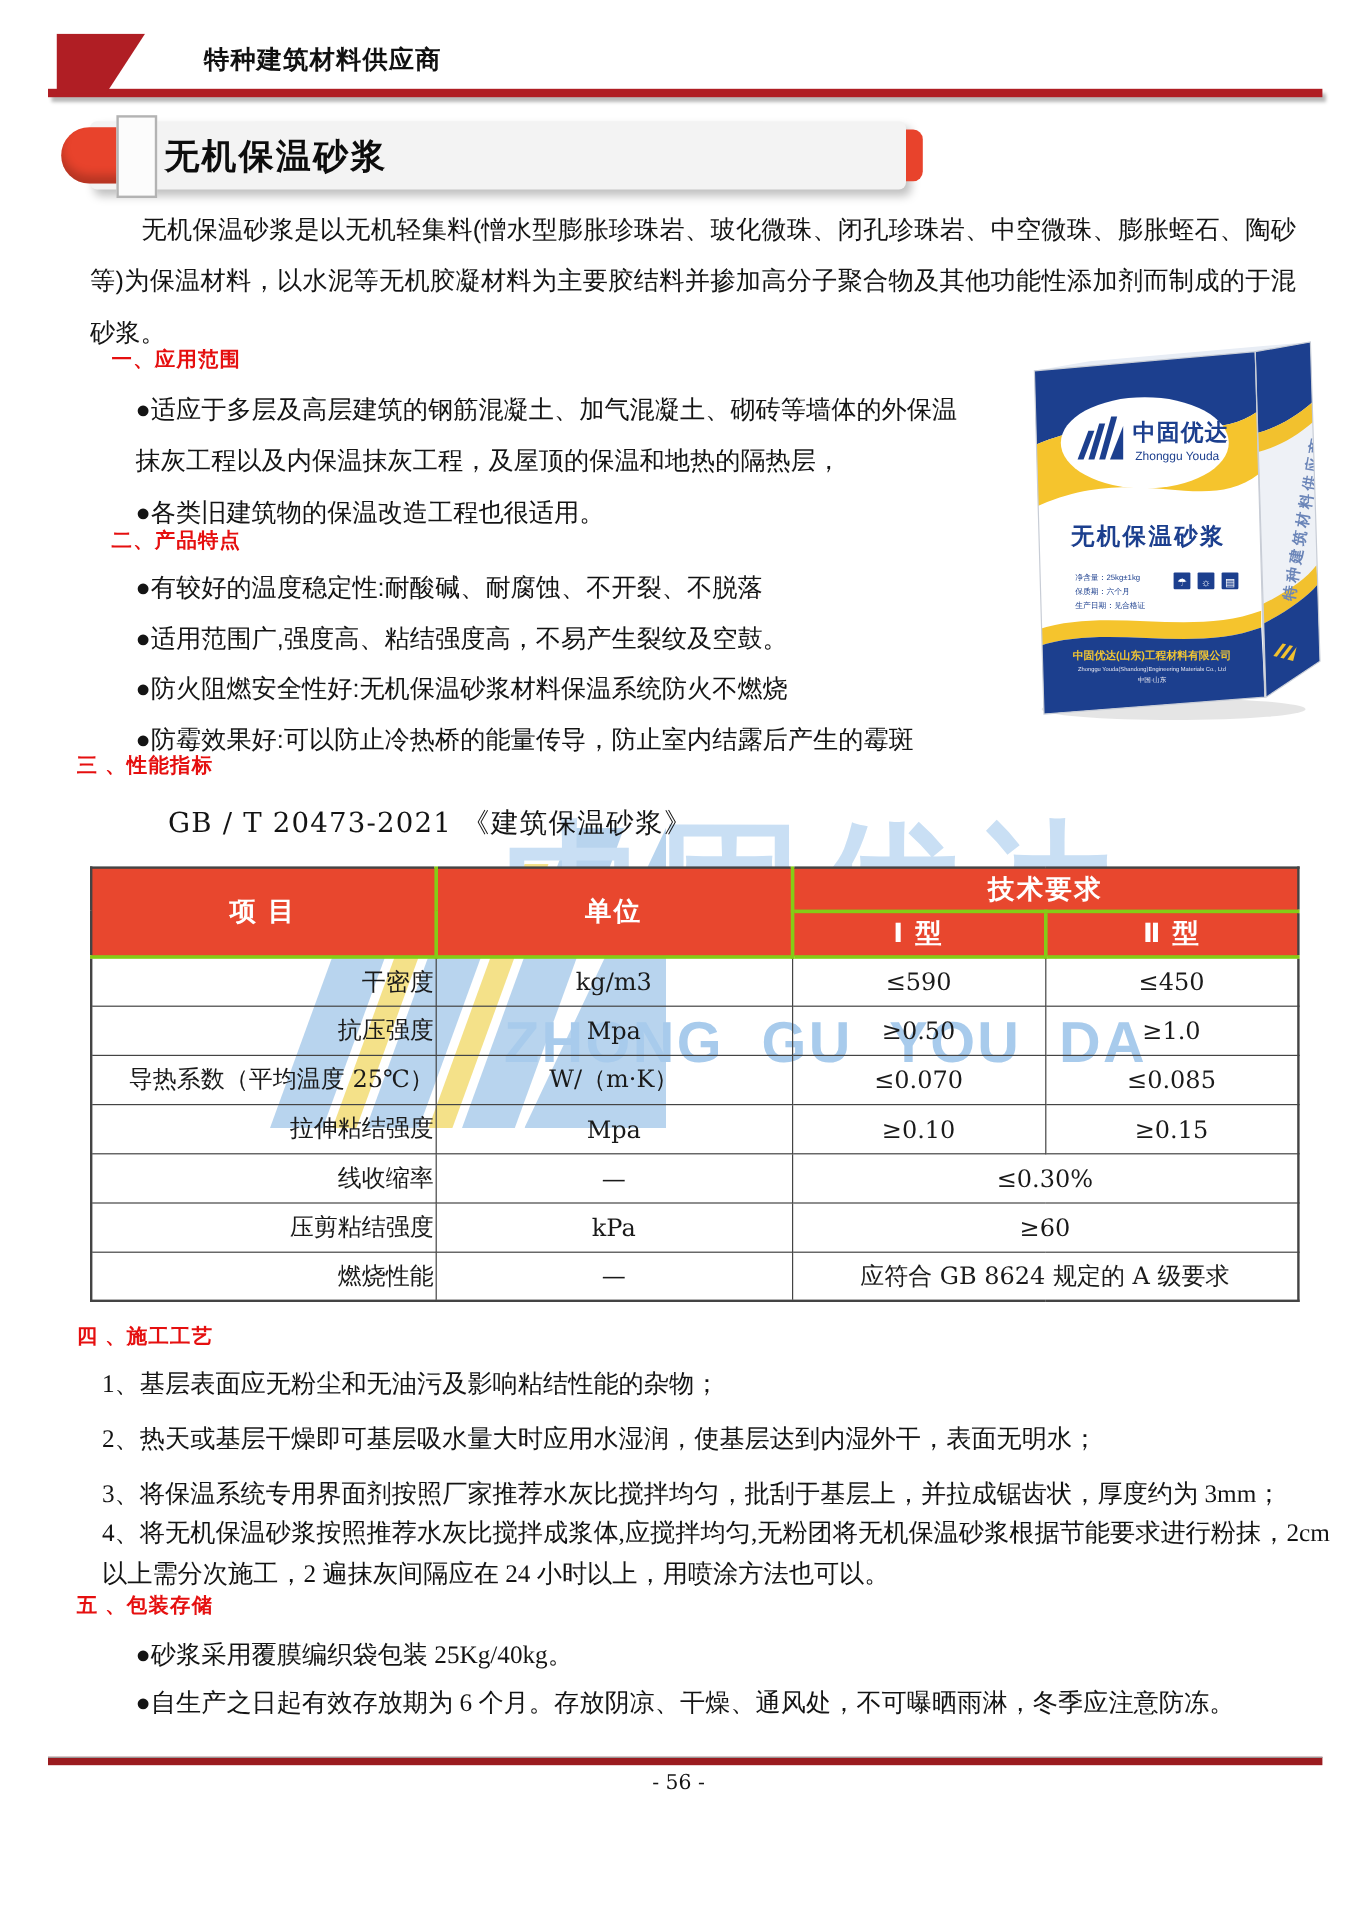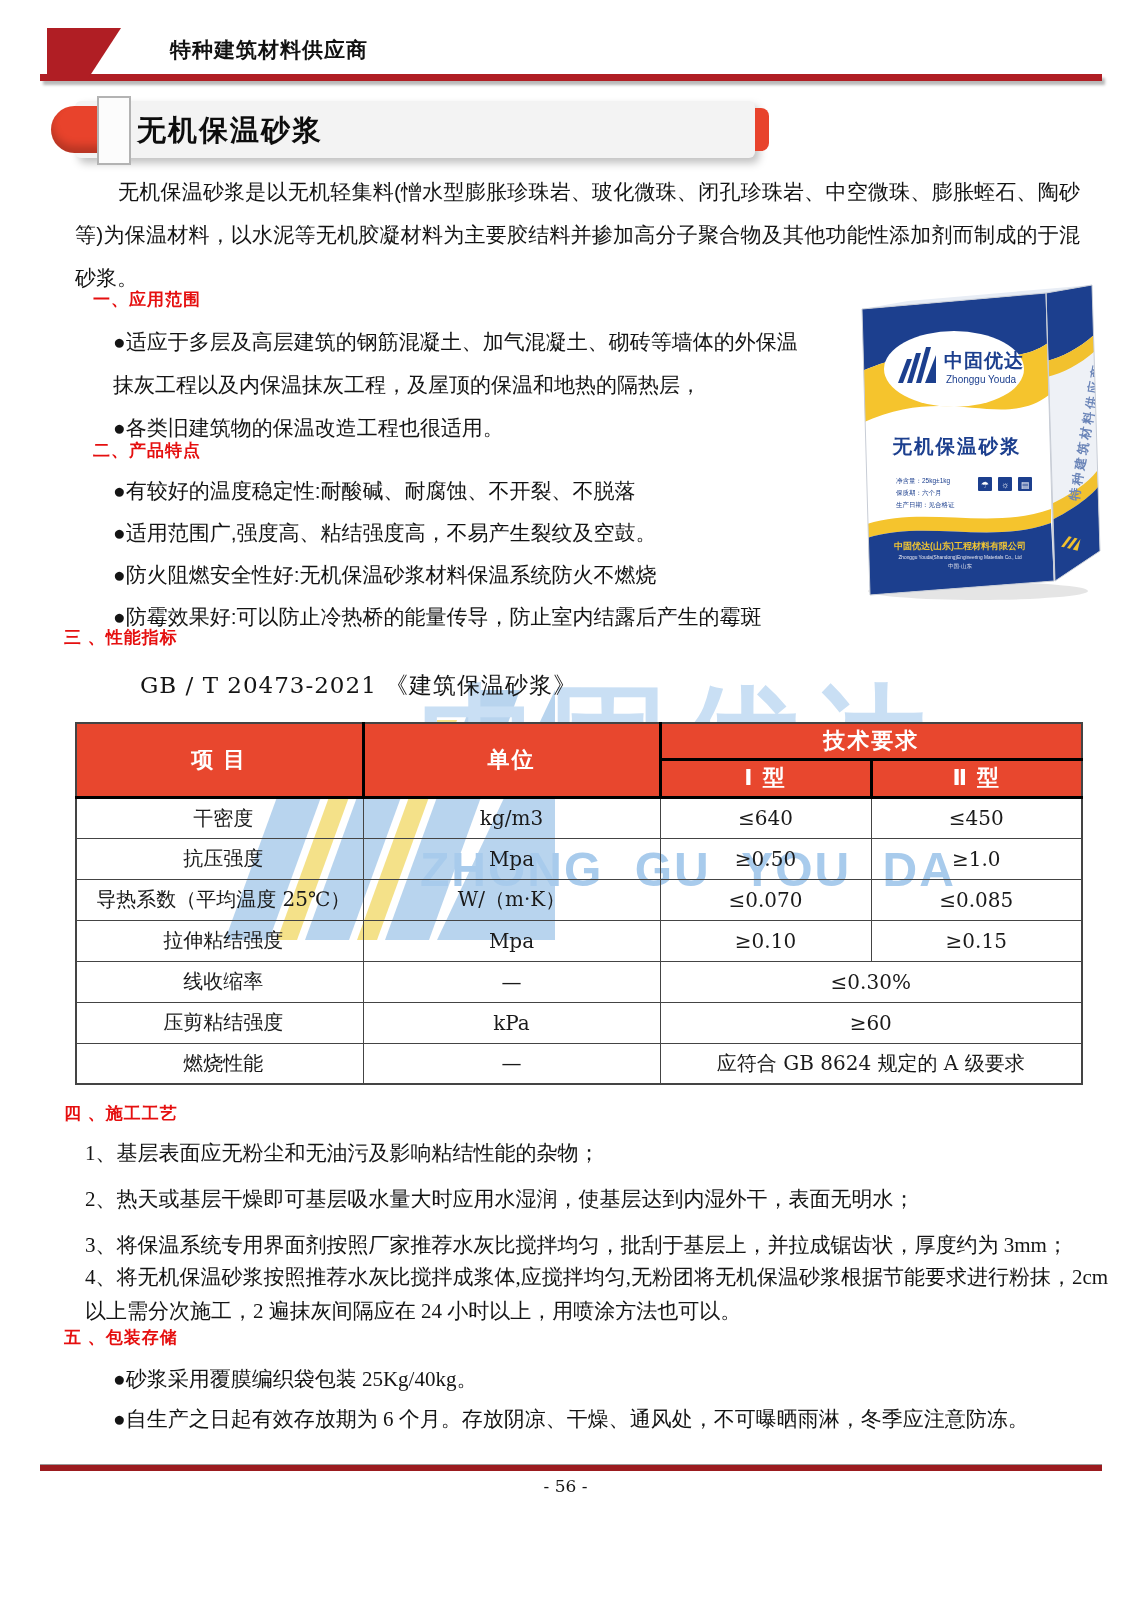--- a/index.html
+++ b/index.html
@@ -42,30 +42,30 @@
     clip-path:polygon(100% 0,100% 100%,0 100%);}
   .wm-cn{left:420px;top:662px;font-size:118px;font-weight:bold;color:#c9dff4;letter-spacing:12px;
     z-index:1;white-space:nowrap;}
   .wm-en{left:420px;top:842px;font-size:48px;font-weight:bold;color:#a8cbec;letter-spacing:2px;
     word-spacing:16px;z-index:1;white-space:nowrap;}
 
   
   .perf-table{position:absolute;left:75px;top:722px;width:1006px;border-collapse:collapse;
     table-layout:fixed;z-index:2;border:2px solid #444;}
   .perf-table th{background:#e8472e;color:#fff;font-weight:bold;font-size:22px;text-align:center;
-    border:3px solid #000000;font-family:"Liberation Sans","DejaVu Sans",sans-serif;letter-spacing:2px;}
+    border:3px solid #84cc16;font-family:"Liberation Sans","DejaVu Sans",sans-serif;letter-spacing:2px;}
   .perf-table thead tr:first-child{height:36px;}
   .perf-table thead tr:last-child{height:38px;}
   .perf-table thead th:first-child{border-left:none;}
   .perf-table thead th:last-child{border-right:none;}
   .perf-table thead tr:first-child th{border-top:none;}
   .perf-table tbody tr{height:41px;}
   .perf-table td{border:1.5px solid #444;font-family:"DejaVu Serif","Liberation Serif",serif;
     font-size:20px;color:#1a1a1a;text-align:center;background:transparent;}
-  .perf-table td.c-item{text-align:center;padding-left:8px;}
+  .perf-table td.c-item{text-align:right;padding-left:8px;}
 
   .serif{font-family:"DejaVu Serif","Liberation Serif",serif;}
   .gb-line{left:112px;top:670px;font-size:23px;z-index:2;letter-spacing:1px;margin-left:28px;}
 
   
   .footer-rule{left:40px;top:1464px;width:1062px;height:6px;background:#9b1b1f;border-top:1px solid #999;z-index:2;}
   .page-num{left:0;top:1476px;width:1131px;text-align:center;font-size:17px;z-index:2;}
 
   
   .bag{position:absolute;left:852px;top:283px;width:252px;height:318px;z-index:2;}
@@ -131,21 +131,21 @@
       </tr>
       <tr>
         <th>Ⅰ 型</th>
         <th>Ⅱ 型</th>
       </tr>
     </thead>
     <tbody>
       <tr>
         <td class="c-item">干密度</td>
         <td>kg/m3</td>
-        <td>≤640</td>
+        <td>≤590</td>
         <td>≤450</td>
       </tr>
       <tr>
         <td class="c-item">抗压强度</td>
         <td>Mpa</td>
         <td>≥0.50</td>
         <td>≥1.0</td>
       </tr>
       <tr>
         <td class="c-item">导热系数（平均温度 25℃）</td>

